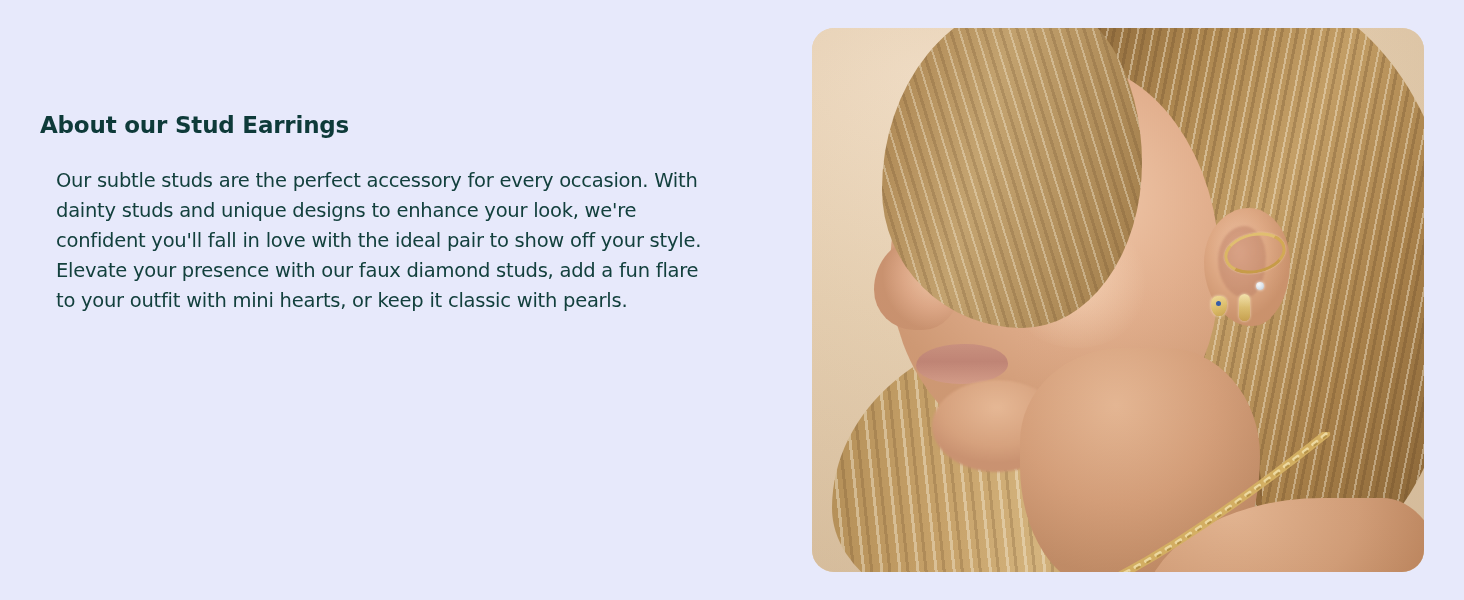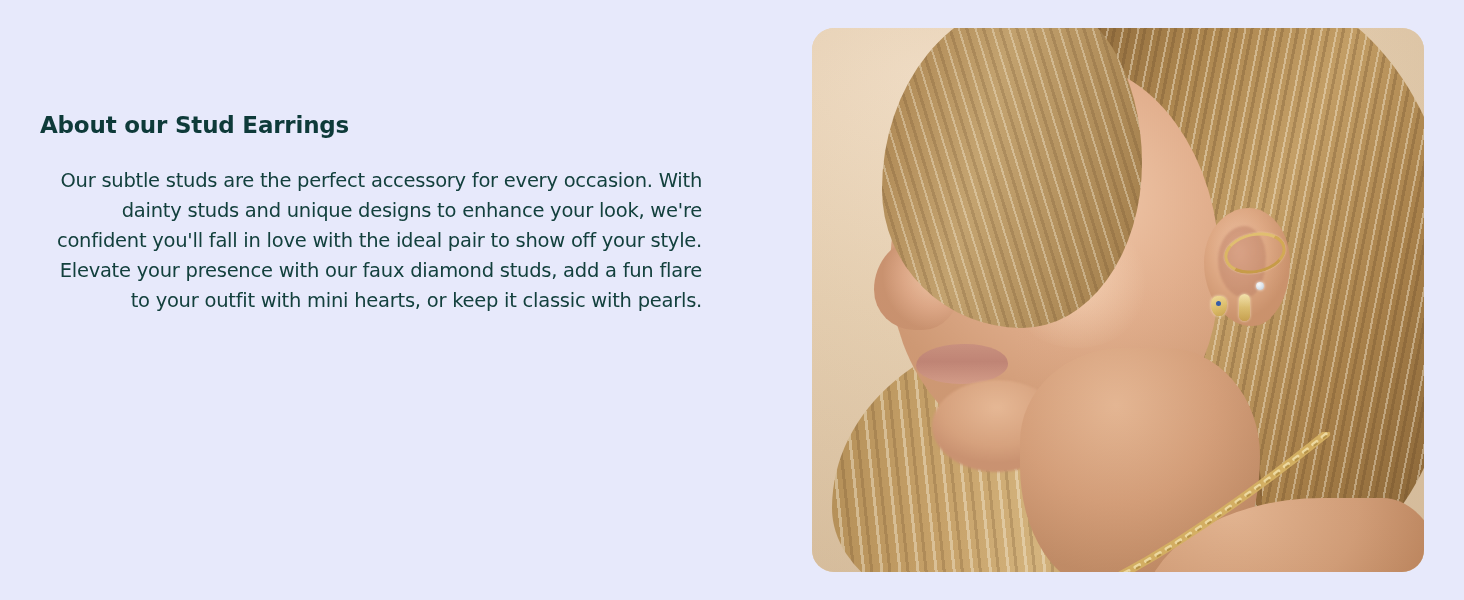--- a/index.html
+++ b/index.html
@@ -32,29 +32,28 @@
   .section-heading {
     margin: 0 0 26px 0;
     font-family: "DejaVu Sans", sans-serif;
     font-size: 23px;
     font-weight: bold;
     letter-spacing: -0.2px;
     color: #0e3a39;
     line-height: 1.2;
   }
   .body-copy {
-    margin: 0;
+    margin: 16px;
     font-family: "DejaVu Sans", sans-serif;
     font-size: 19.5px;
     font-weight: 400;
     line-height: 30px;
     color: #13403d;
     letter-spacing: -0.25px;
     width: 662px;
-    text-align: right;
   }
   .body-copy + .body-copy {
     margin-top: 30px;
   }
 
   
   .photo-frame {
     position: absolute;
     left: 812px;
     top: 28px;

